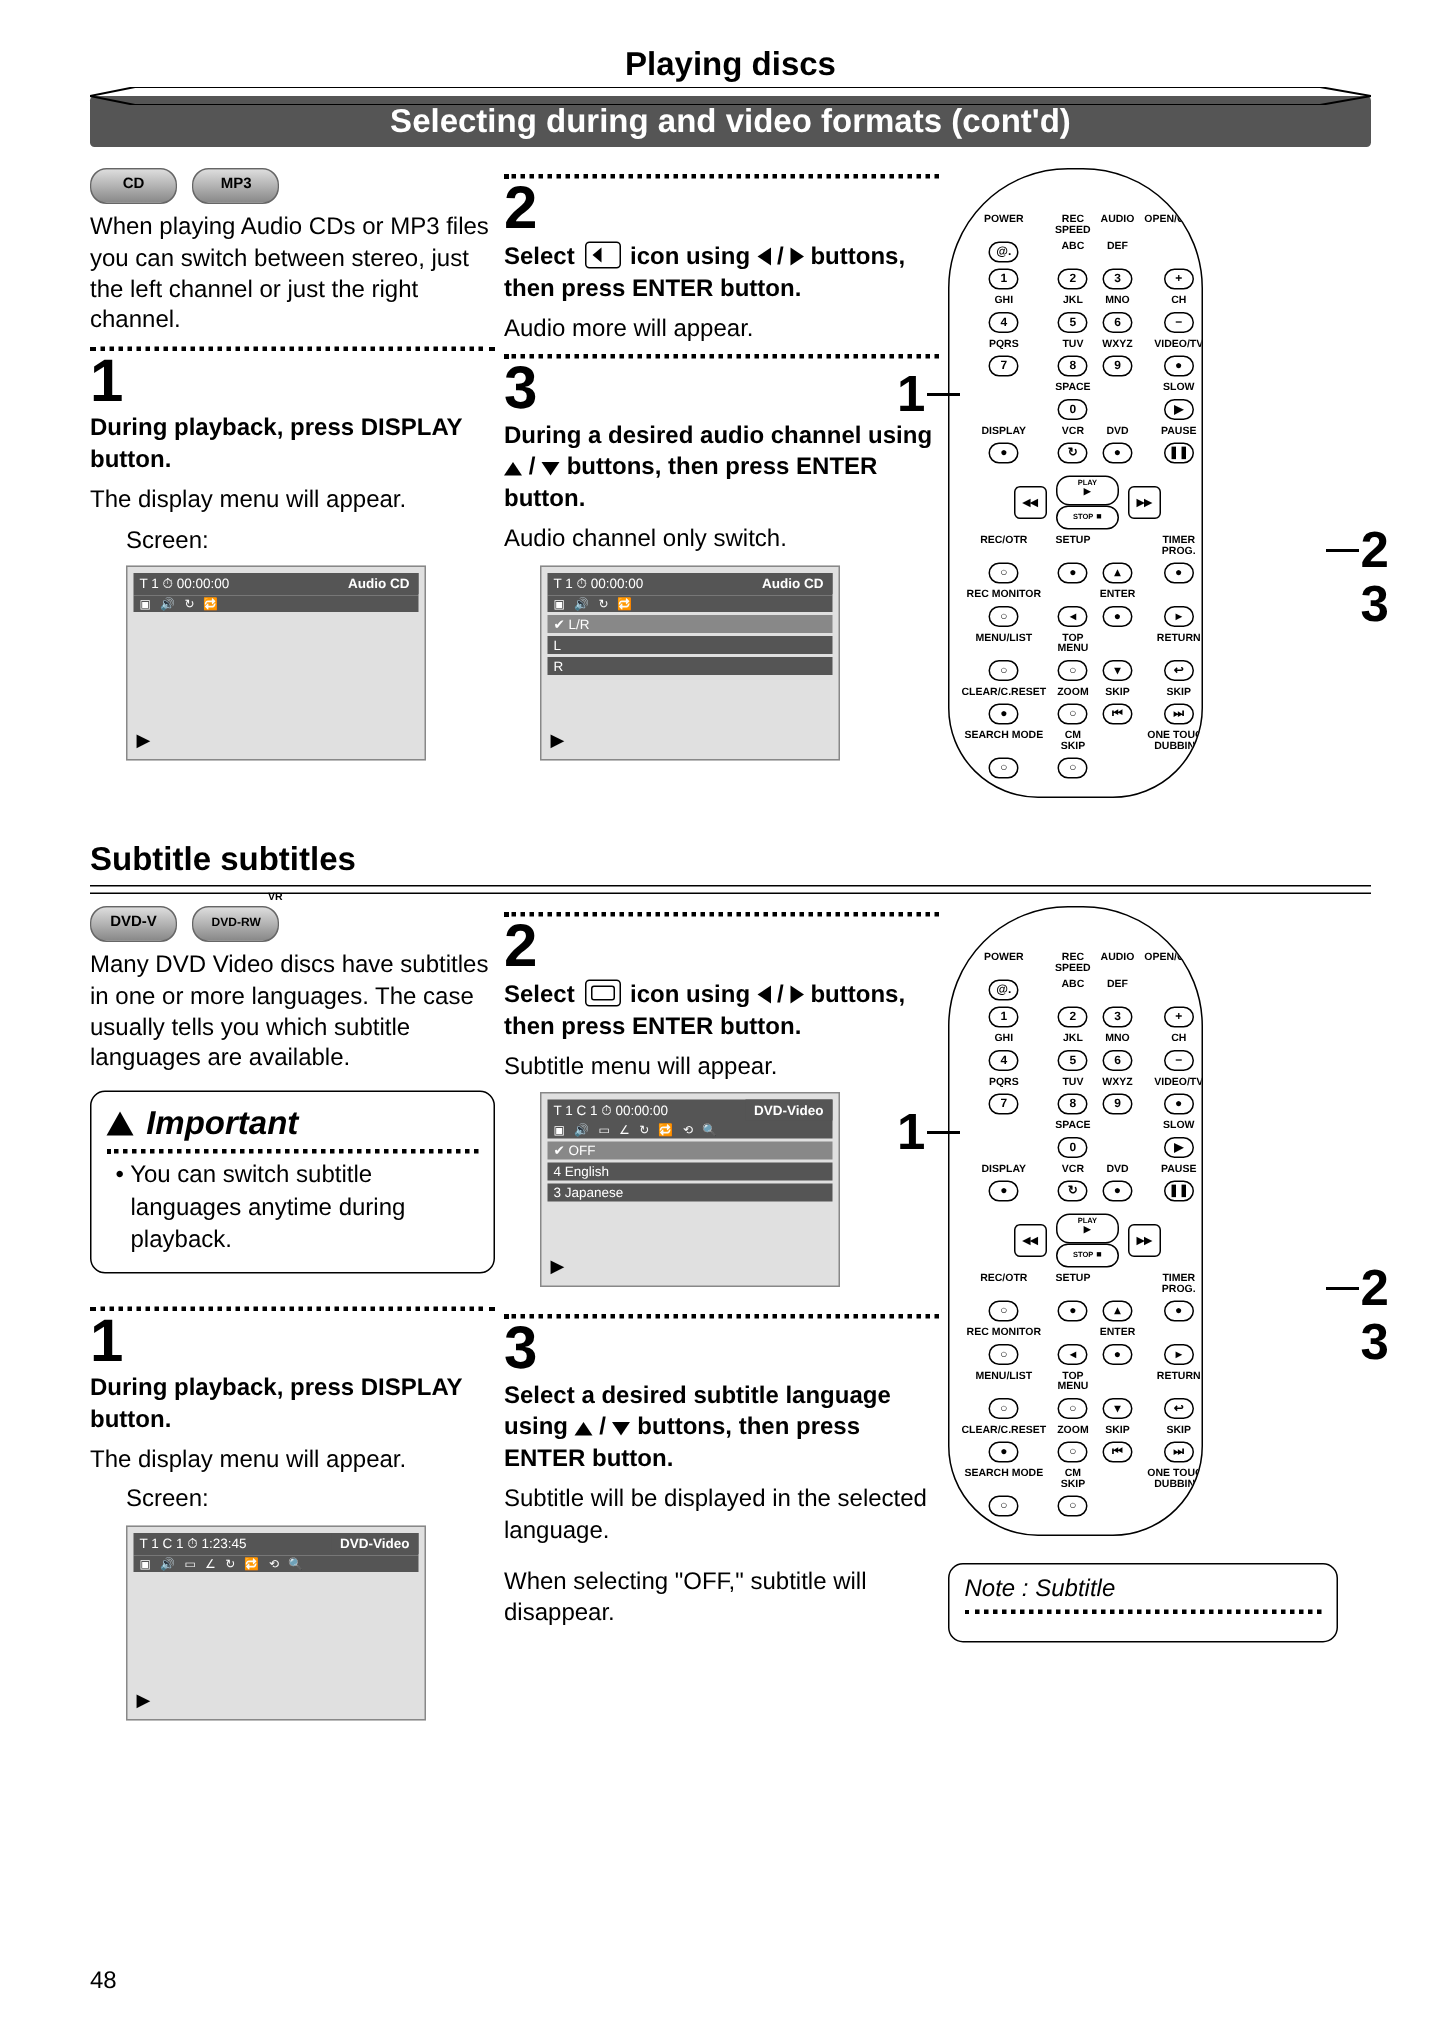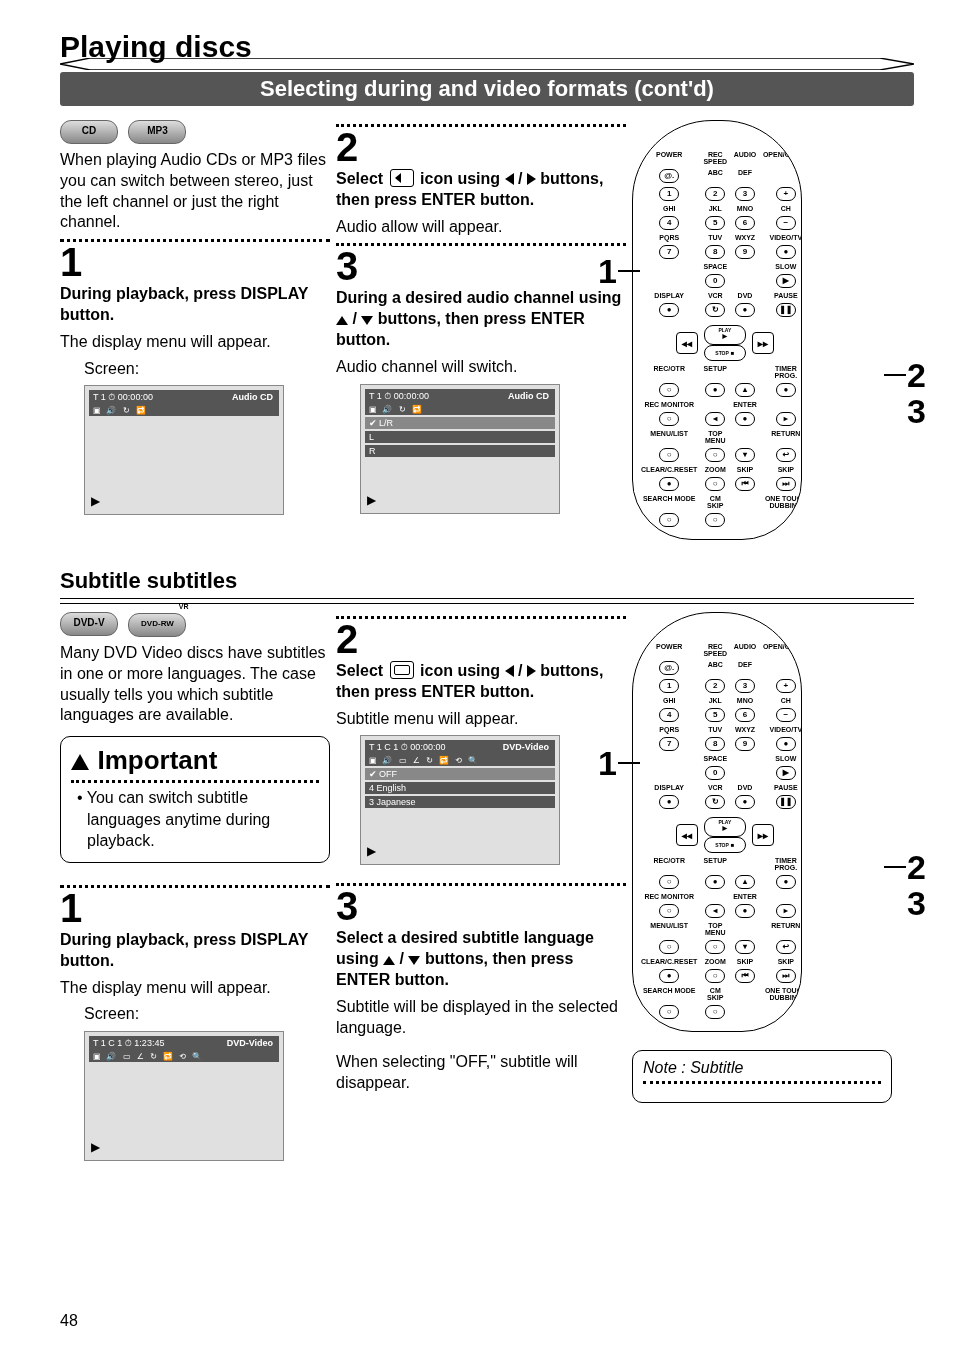--- a/index.html
+++ b/index.html
@@ -1,18 +1,18 @@
 <!DOCTYPE html>
 <html><head>
 <meta charset="utf-8">
 <style>
 html,body{margin:0;padding:0}
 body{width:954px;height:1348px;background:#fff;font-family:Arial,Helvetica,sans-serif;color:#000;box-sizing:border-box;padding:30px 40px 20px 60px;position:relative}
 .header-wrap{position:relative;margin-bottom:8px}
-.page-title{text-align:left;font-size:30px;font-weight:bold;margin:0 0 6px 0}
+.page-title{text-align:center;font-size:22px;font-weight:bold;margin:0 0 6px 0}
 .ornament{position:absolute;top:28px;left:0;right:0;height:12px}
 .ornament svg{width:100%;height:12px;display:block}
 .sub-bar{background:#555;color:#fff;font-size:22px;font-weight:bold;text-align:center;padding:4px 0;margin:8px 0 14px 0;border-radius:3px}
 .columns{display:flex;gap:6px}
 .col{box-sizing:border-box}
 .col1{width:270px}
 .col2{width:290px}
 .col3{width:260px}
 .badge{display:inline-block;width:56px;height:22px;margin-right:6px;background:linear-gradient(#ddd,#888);border-radius:11px;border:1px solid #666;font-size:10px;font-weight:bold;line-height:20px;text-align:center;color:#000}
 .badge.small-label{font-size:8px}
@@ -35,21 +35,21 @@
 .remote .btn{width:18px;height:12px;border:1.2px solid #000;border-radius:8px;background:#fff}
 .remote .playbar{grid-column:1/5;display:flex;align-items:center;justify-content:center;gap:6px;margin-top:4px}
 .remote .playbtn{width:40px;height:18px;border:1.2px solid #000;border-radius:9px;background:#fff;position:relative;font-size:6px;display:flex;align-items:center;justify-content:center}
 .remote .sq{width:20px;height:20px;border:1.2px solid #000;border-radius:4px;background:#fff;font-size:10px;display:flex;align-items:center;justify-content:center}
 .remote .stopbtn{width:40px;height:14px;border:1.2px solid #000;border-radius:8px;font-size:6px;display:flex;align-items:center;justify-content:center;margin-top:-2px}
 .callout-num{position:absolute;font-size:34px;font-weight:bold}
 .callout-line{position:absolute;background:#000;height:1.5px}
 .section-head{font-size:22px;font-weight:bold;margin:28px 0 4px 0}
 .double-rule{border-top:1.5px solid #000;border-bottom:1px solid #000;height:4px;margin-bottom:8px}
 .important-box{border:1px solid #000;border-radius:10px;padding:8px 10px 10px 10px;margin-top:10px}
-.important-title{font-size:26px;font-weight:bold;}
+.important-title{font-size:22px;font-weight:bold;font-style:italic}
 .warn-icon{display:inline-block;width:0;height:0;border-left:9px solid transparent;border-right:9px solid transparent;border-bottom:16px solid #000;position:relative;top:1px;margin-right:4px}
 .note-box{border:1px solid #000;border-radius:10px;padding:8px 10px 14px 10px;margin-top:18px}
 .note-title{font-size:16px;font-weight:normal;font-style:italic}
 .inline-icon{display:inline-block;width:22px;height:16px;border:1.5px solid #000;border-radius:3px;vertical-align:-3px;margin:0 2px;position:relative}
 .inline-icon.speaker:after{content:"";position:absolute;left:4px;top:3px;width:0;height:0;border-top:5px solid transparent;border-bottom:5px solid transparent;border-right:6px solid #000}
 .inline-icon.subtitle:after{content:"";position:absolute;left:3px;top:3px;right:3px;bottom:3px;border:1.5px solid #000;border-radius:2px}
 .tri{display:inline-block;width:0;height:0;vertical-align:-1px}
 .tri.l{border-top:6px solid transparent;border-bottom:6px solid transparent;border-right:9px solid #000}
 .tri.r{border-top:6px solid transparent;border-bottom:6px solid transparent;border-left:9px solid #000}
 .tri.u{border-left:6px solid transparent;border-right:6px solid transparent;border-bottom:9px solid #000}
@@ -98,32 +98,32 @@
     <div class="big-num">2</div>
     <div class="step-head">
       <span>Select </span>
       <span class="inline-icon speaker"></span>
       <span> icon using </span>
       <span class="tri l"></span>
       <span> / </span>
       <span class="tri r"></span>
       <span> buttons, then press ENTER button.</span>
     </div>
-    <div class="body-text">Audio allow will appear.</div>
+    <div class="body-text">Audio more will appear.</div>
 
     <hr class="dotted">
     <div class="big-num">3</div>
     <div class="step-head">
       <span>During a desired audio channel using </span>
       <span class="tri u"></span>
       <span> / </span>
       <span class="tri d"></span>
       <span> buttons, then press ENTER button.</span>
     </div>
-    <div class="body-text">Audio channel will switch.</div>
+    <div class="body-text">Audio channel only switch.</div>
 
     <div class="osd">
       <span class="osd-tag">Audio CD</span>
       <div class="osd-top">T   1   ⏱  00:00:00</div>
       <div class="osd-iconrow">▣ 🔊 ↻ 🔁</div>
       <div class="osd-list">
         <div class="osd-sub sel">✔ L/R</div>
         <div class="osd-sub">L</div>
         <div class="osd-sub">R</div>
       </div>

